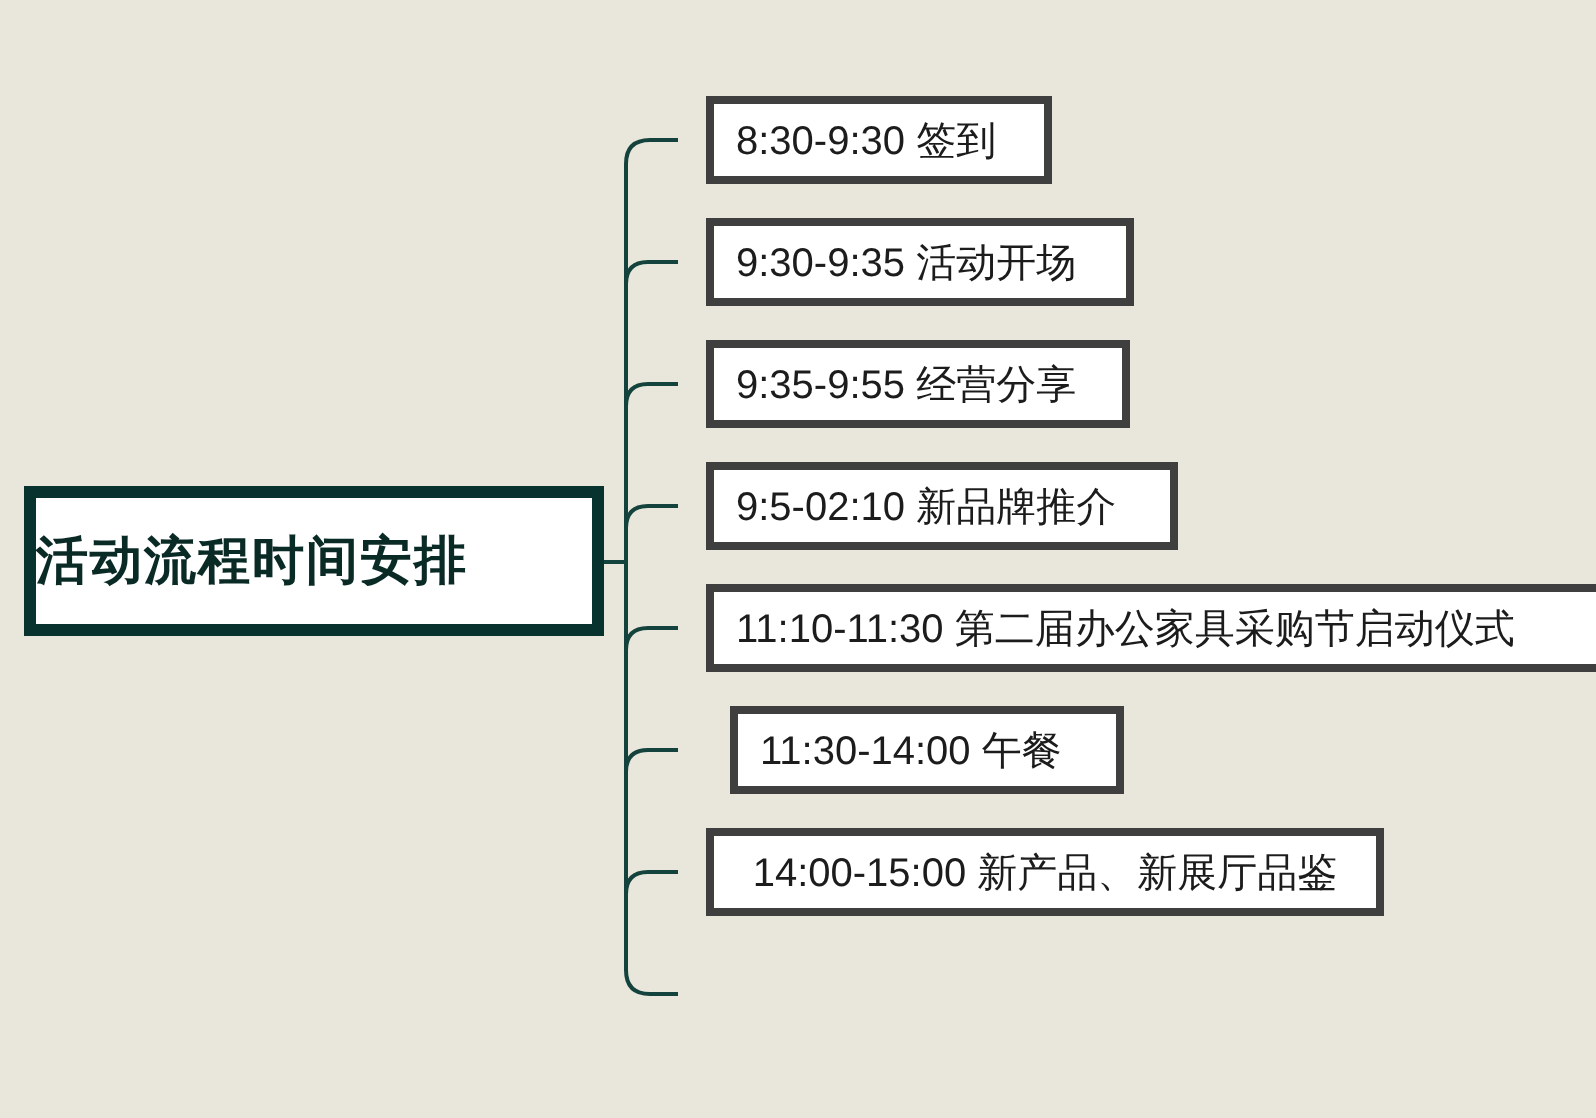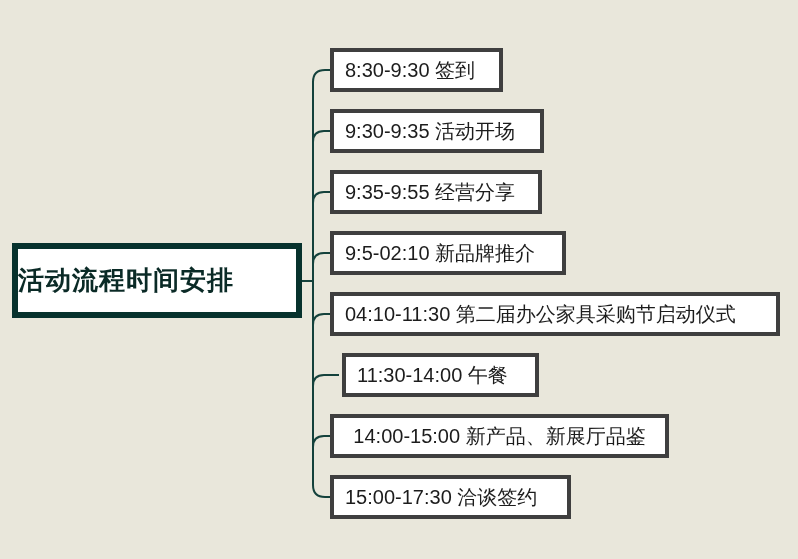--- a/index.html
+++ b/index.html
@@ -39,21 +39,21 @@
     display: flex;
     align-items: center;
     font-size: 26px;
     font-weight: bold;
     letter-spacing: 1px;
     color: #0a2a26;
     white-space: nowrap;
   }
   .branch-node {
     position: absolute;
-    left: 330px;
+    left: 353px;
     height: 44px;
     box-sizing: border-box;
     width: max-content;
     background: #ffffff;
     border: 4px solid #3f3f3f;
     display: flex;
     align-items: center;
     padding: 0 11px;
     font-size: 20px;
     font-weight: 500;
@@ -98,25 +98,22 @@
   <div class="branch-node b2">
     <span>9:30-9:35 活动开场</span>
   </div>
   <div class="branch-node b3">
     <span>9:35-9:55 经营分享</span>
   </div>
   <div class="branch-node b4">
     <span>9:5-02:10 新品牌推介</span>
   </div>
   <div class="branch-node b5">
-    <span>04:10-11:30 第二届办公家具采购节启动仪式</span>
+    <span>11:10-11:30 第二届办公家具采购节启动仪式</span>
   </div>
   <div class="branch-node b6">
     <span>11:30-14:00 午餐</span>
   </div>
   <div class="branch-node b7">
     <span>14:00-15:00 新产品、新展厅品鉴</span>
   </div>
-  <div class="branch-node b8">
-    <span>15:00-17:30 洽谈签约</span>
-  </div>
 
 </div>
 
 </body></html>

